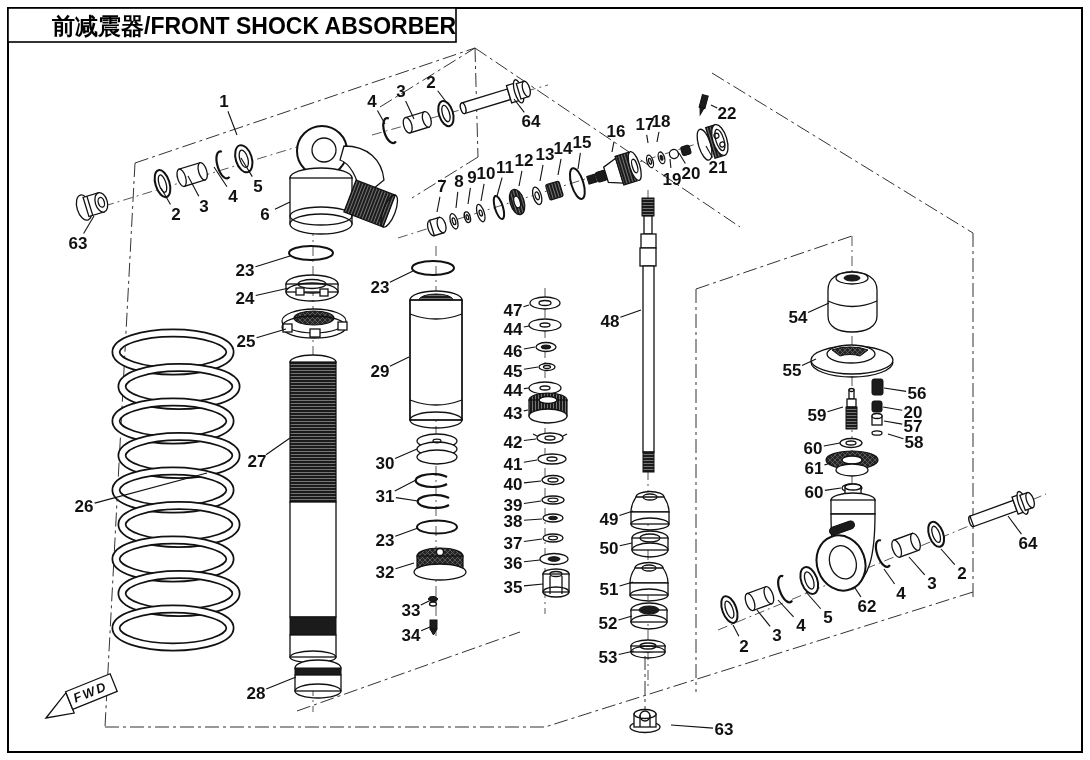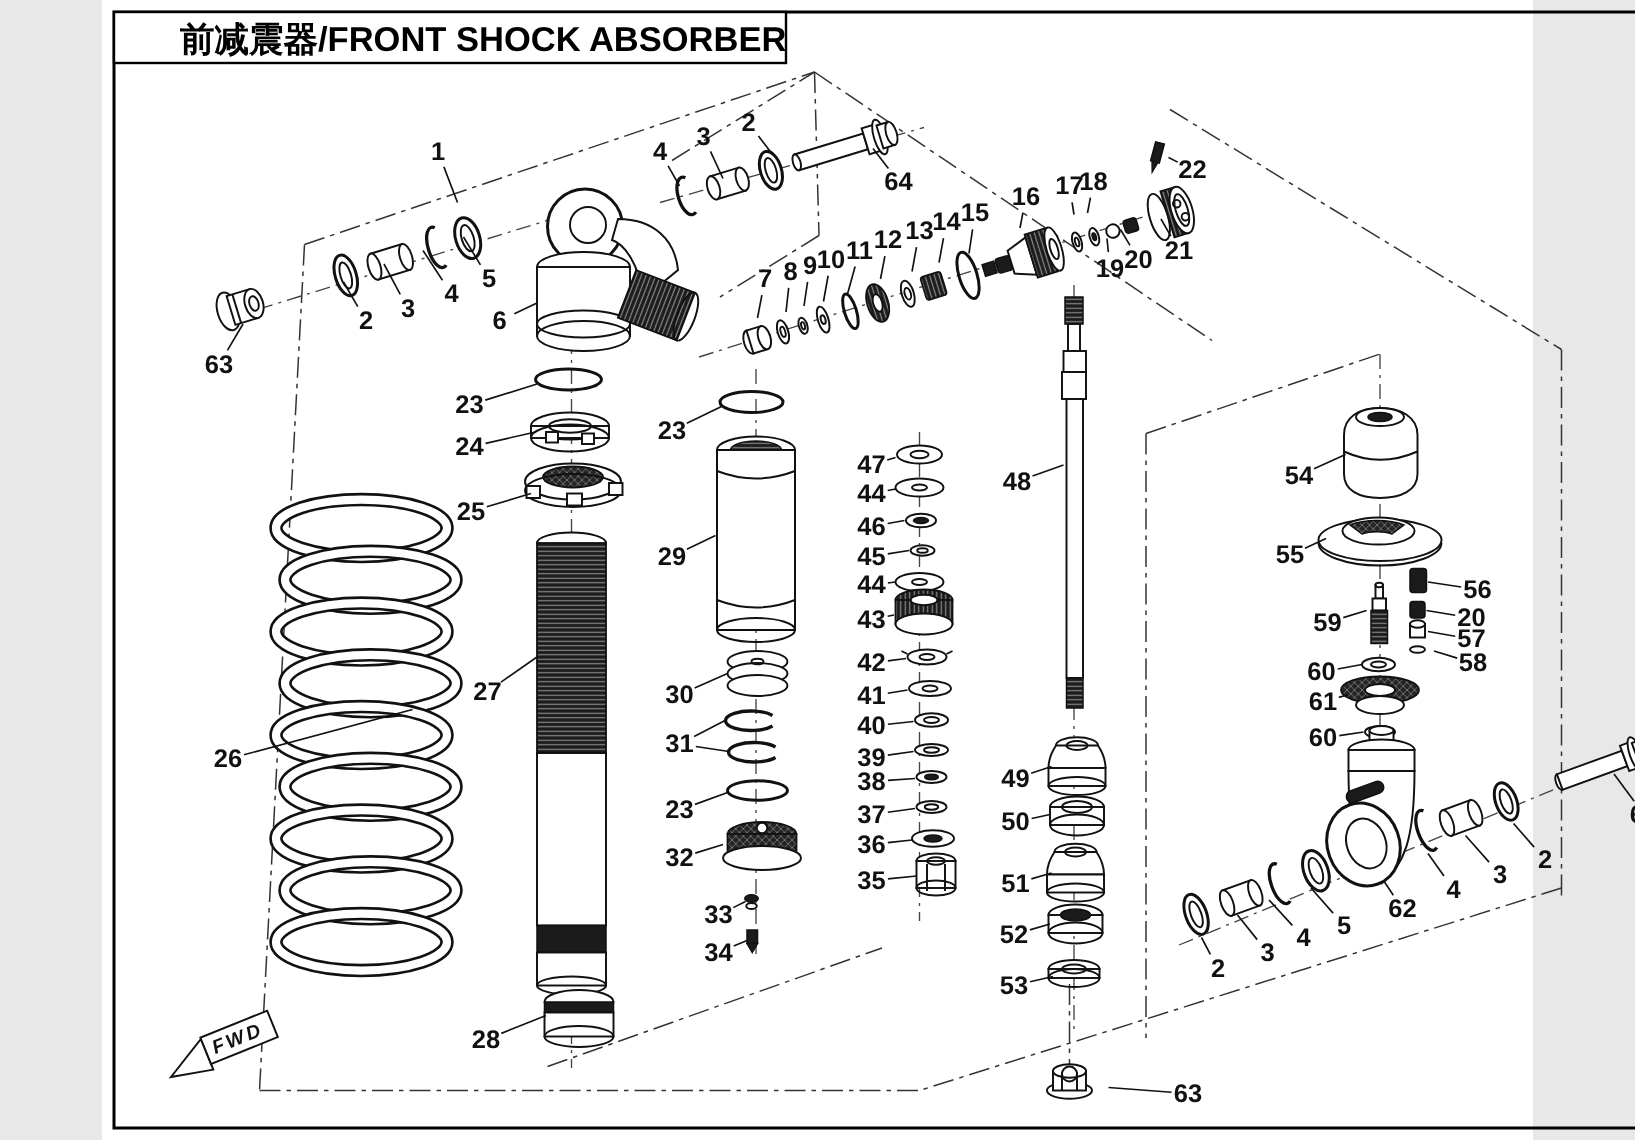--- a/index.html
+++ b/index.html
@@ -1,16 +1,16 @@
 <!DOCTYPE html>
 <html><head>
 <meta charset="utf-8">
 <style>
   html,body{margin:0;padding:0;background:#e8e8e8;}
-  #stage{position:relative;width:954px;height:760px;background:#ffffff;margin:0 auto;
+  #stage{position:relative;width:1090px;height:760px;background:#ffffff;margin:0 auto;
          font-family:"Liberation Sans", sans-serif;}
   svg{position:absolute;left:0;top:0;}
   .wh{fill:#ffffff;stroke:#111;stroke-width:1.3;}
   .wh2{fill:#ffffff;stroke:#111;stroke-width:2;}
   .ln{fill:none;stroke:#111;stroke-width:1.3;}
   .ln2{fill:none;stroke:#111;stroke-width:2.2;}
   .dk{fill:#1b1b1b;stroke:#111;stroke-width:1;}
   .dd{stroke:#333;stroke-width:1;stroke-dasharray:14 4 3 4;fill:none;}
   .ax{stroke:#444;stroke-width:0.9;stroke-dasharray:10 4 2 4;fill:none;}
   .callout-text{font:bold 17px "Liberation Sans", sans-serif;fill:#111;}

